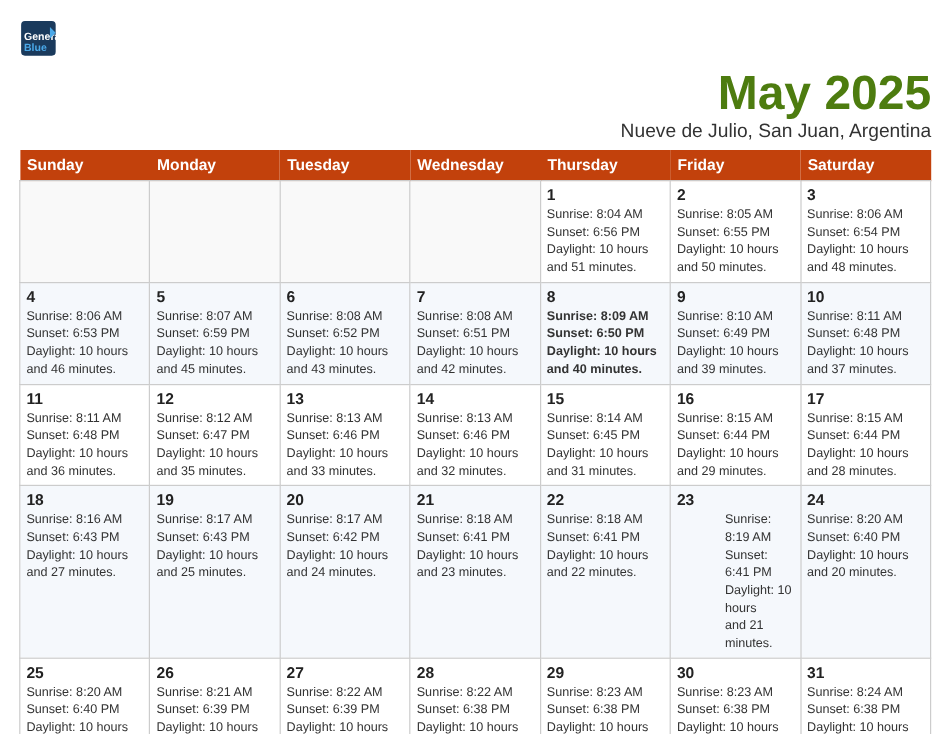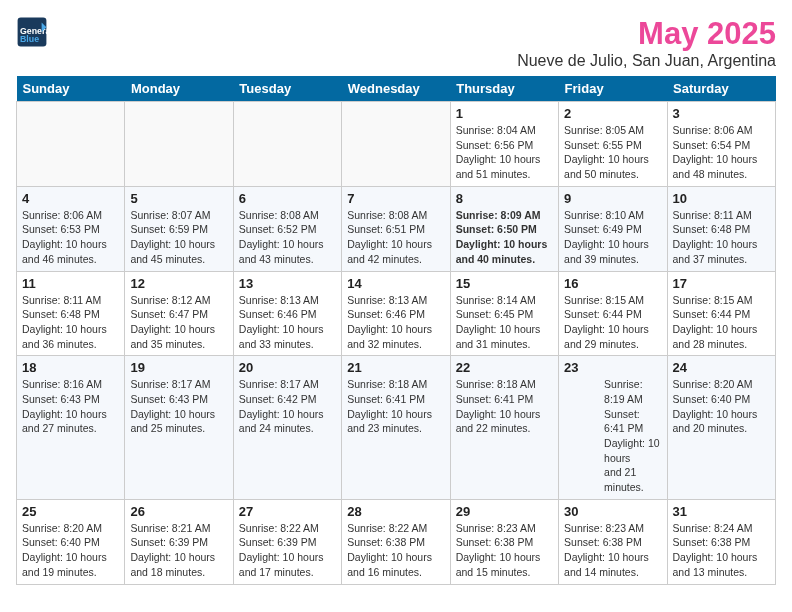--- a/index.html
+++ b/index.html
@@ -22,35 +22,36 @@
       gap: 4px;
     }
     .logo-icon {
       width: 32px;
       height: 32px;
     }
     .title-block {
       text-align: right;
     }
     .cal-title {
-      font-size: 31px;
+      font-size: 40px;
       font-weight: bold;
-      color: #ec4899;
+      color: #4d7c0f;
+      margin-top: 40px;
     }
     .cal-subtitle {
       font-size: 16px;
       color: #333;
     }
     table {
       width: 100%;
       border-collapse: collapse;
       font-size: 11px;
     }
     thead tr th {
-      background: #0369a1;
+      background: #c2410c;
       color: #fff;
       padding: 5px 6px;
       text-align: left;
       font-size: 13px;
       font-weight: bold;
     }
     tbody tr td {
       border: 1px solid #ccc;
       vertical-align: top;
       padding: 4px 5px;

